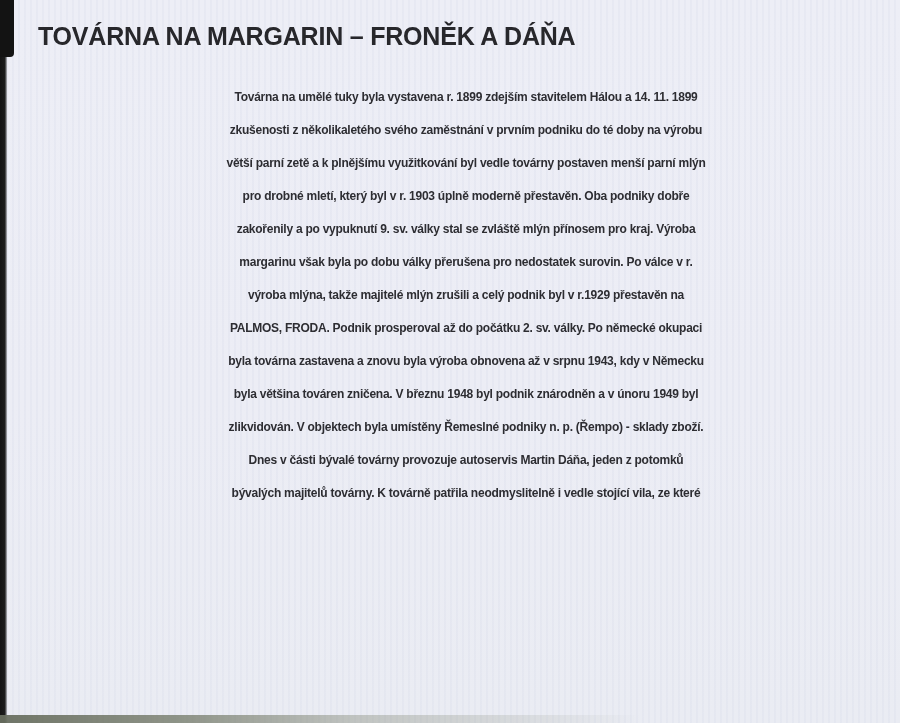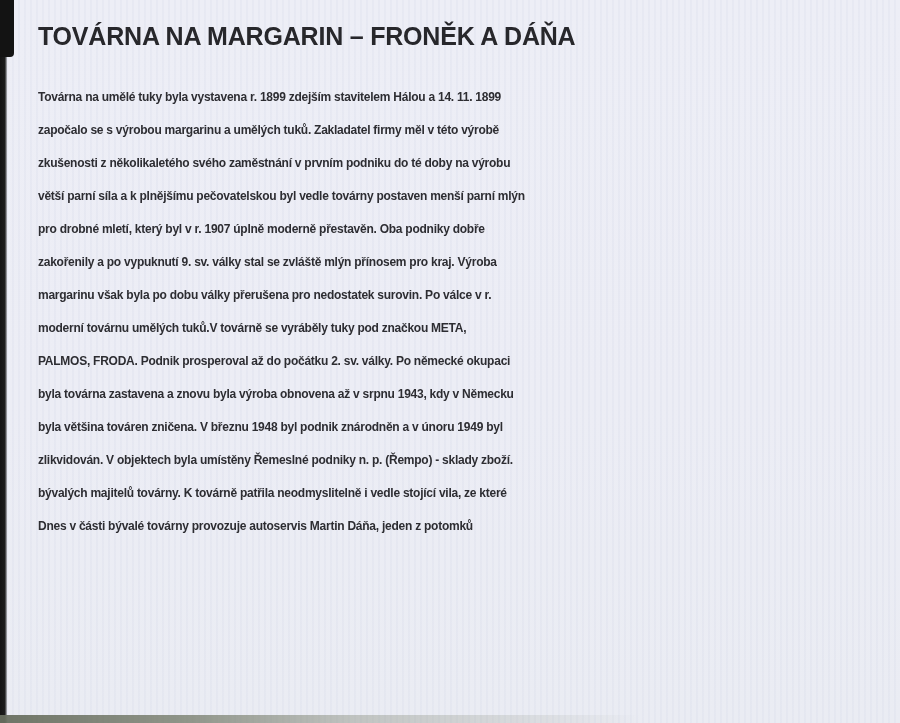--- a/index.html
+++ b/index.html
@@ -11,20 +11,21 @@
     position: relative;
     width: 900px;
     height: 723px;
     overflow: hidden;
     background:
       repeating-linear-gradient(90deg,
         rgba(205,210,228,0.18) 0px, rgba(205,210,228,0.18) 2px,
         rgba(255,255,255,0.0) 2px, rgba(255,255,255,0.0) 6px),
       linear-gradient(180deg, #edeef6 0%, #ecedf5 55%, #eaecf3 100%);
     font-family: "Liberation Sans", sans-serif;
+    text-align: center;
   }
   
   .scan-bar-left {
     position: absolute;
     left: 0; top: 0;
     width: 7px; height: 723px;
     background: linear-gradient(90deg, #141414 0%, #1d1d1d 70%, rgba(40,40,40,0.25) 100%);
     filter: blur(0.4px);
   }
   .scan-bar-left-top {
@@ -79,28 +80,27 @@
 <div class="page">
 
   <div class="scan-bar-left"></div>
   <div class="scan-bar-left-top"></div>
   <div class="scan-strip-bottom"></div>
 
   <h1 class="doc-title">TOVÁRNA NA MARGARIN – FRONĚK A DÁŇA</h1>
 
   <div class="doc-body">
     <div class="doc-line">Továrna na umělé tuky byla vystavena r. 1899 zdejším stavitelem Hálou a 14. 11. 1899</div>
-    <div class="doc-line">započalo se s výrobou margarinu a umělých tuků. Zakladatel firmy měl v této výrobě</div>
     <div class="doc-line">zkušenosti z několikaletého svého zaměstnání v prvním podniku do té doby na výrobu</div>
-    <div class="doc-line">větší parní síla a k plnějšímu pečovatelskou byl vedle továrny postaven menší parní mlýn</div>
-    <div class="doc-line">pro drobné mletí, který byl v r. 1907 úplně moderně přestavěn. Oba podniky dobře</div>
+    <div class="doc-line">větší parní zetě a k plnějšímu využitkování byl vedle továrny postaven menší parní mlýn</div>
+    <div class="doc-line">pro drobné mletí, který byl v r. 1903 úplně moderně přestavěn. Oba podniky dobře</div>
     <div class="doc-line">zakořenily a po vypuknutí 9. sv. války stal se zvláště mlýn přínosem pro kraj. Výroba</div>
     <div class="doc-line">margarinu však byla po dobu války přerušena pro nedostatek surovin. Po válce v r.</div>
-    <div class="doc-line">moderní továrnu umělých tuků.V továrně se vyráběly tuky pod značkou META,</div>
+    <div class="doc-line">výroba mlýna, takže majitelé mlýn zrušili a celý podnik byl v r.1929 přestavěn na</div>
     <div class="doc-line">PALMOS, FRODA. Podnik prosperoval až do počátku 2. sv. války. Po německé okupaci</div>
     <div class="doc-line">byla továrna zastavena a znovu byla výroba obnovena až v srpnu 1943, kdy v Německu</div>
     <div class="doc-line">byla většina továren zničena. V březnu 1948 byl podnik znárodněn a v únoru 1949 byl</div>
     <div class="doc-line">zlikvidován. V objektech byla umístěny Řemeslné podniky n. p. (Řempo) - sklady zboží.</div>
+    <div class="doc-line">Dnes v části bývalé továrny provozuje autoservis Martin Dáňa, jeden z potomků</div>
     <div class="doc-line">bývalých majitelů továrny. K továrně patřila neodmyslitelně i vedle stojící vila, ze které</div>
-    <div class="doc-line">Dnes v části bývalé továrny provozuje autoservis Martin Dáňa, jeden z potomků</div>
   </div>
 
 </div>
 
 </body></html>

